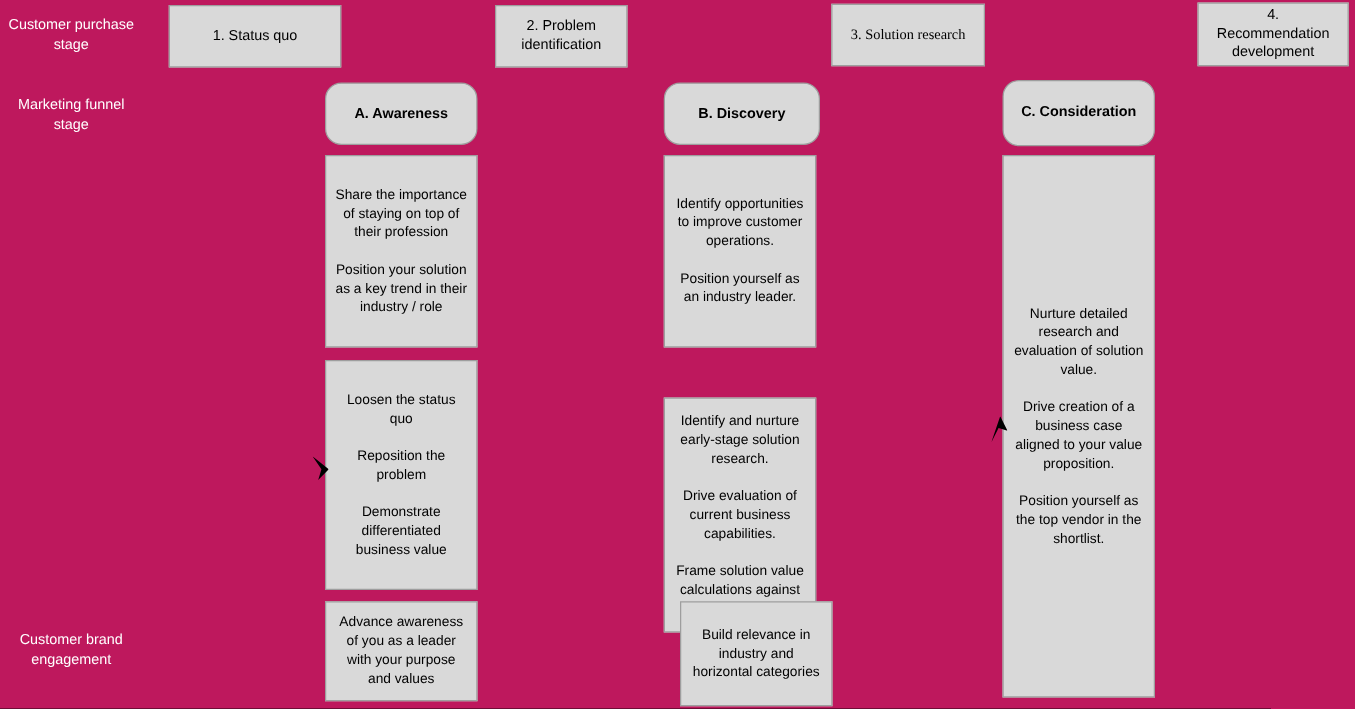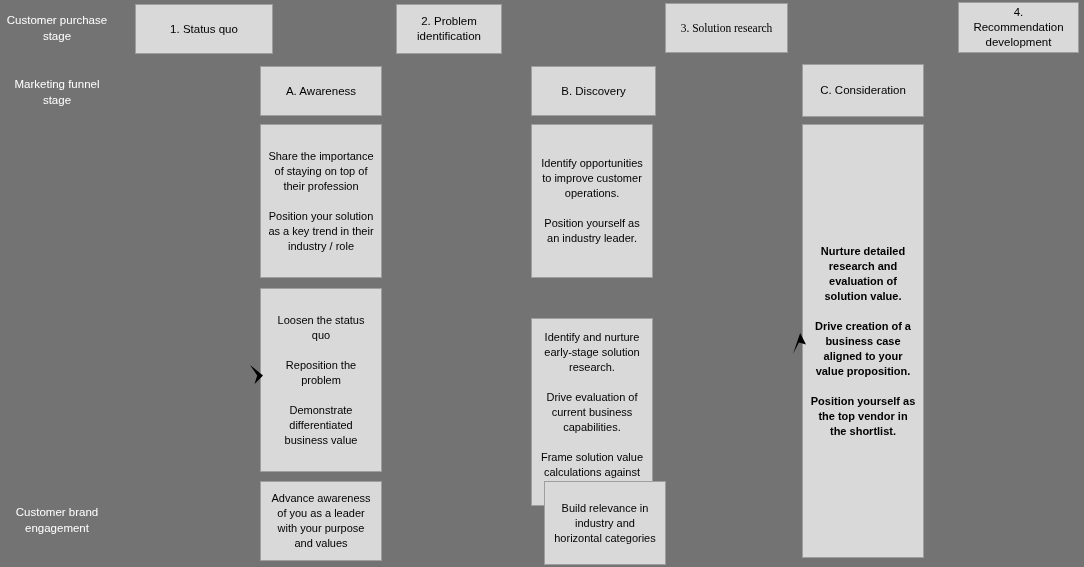--- a/index.html
+++ b/index.html
@@ -1,46 +1,46 @@
 <!DOCTYPE html>
 <html><head>
 <meta charset="utf-8">
 <style>
   html,body{margin:0;padding:0;background:#000;}
   .canvas{
-    position:relative;width:1084px;height:567px;background:#737373;
+    position:relative;width:1084px;height:567px;background:#be185d;
     font-family:"Liberation Sans","DejaVu Sans",sans-serif;overflow:hidden;
   }
   .row-label{
     position:absolute;color:#fff;font-size:11.5px;line-height:16px;
     text-align:center;white-space:pre-line;
   }
   .box{
     position:absolute;background:#d9d9d9;border:1px solid #9e9e9e;
     box-sizing:border-box;color:#000;font-size:11px;line-height:15px;
     display:flex;align-items:center;justify-content:center;
     text-align:center;padding:4px 6px;white-space:pre-line;
   }
   .hdr{font-size:11.5px;}
-  .bold{font-weight:normal;}
+  .bold{font-weight:bold;border-radius:13px;}
   
   #ps1{left:123px;top:4px;width:138px;height:50px;margin-left:12px;}
   #ps2{left:396px;top:4px;width:106px;height:50px;}
   #ps3{left:665px;top:3px;width:123px;height:50px;font-family:Liberation Serif, serif;}
   #ps4{left:958px;top:2px;width:121px;height:51px;}
   
   #fsA{left:260px;top:66px;width:122px;height:50px;}
   #fsB{left:531px;top:66px;width:125px;height:50px;}
   #fsC{left:802px;top:64px;width:122px;height:53px;}
   
   #msA1{left:260px;top:124px;width:122px;height:154px;}
   #msB1{left:531px;top:124px;width:122px;height:154px;}
   #msA2{left:260px;top:288px;width:122px;height:184px;}
   #msB2{left:531px;top:286px;width:122px;height:188px;margin-top:32px;}
-  #msC1{left:802px;top:124px;width:122px;height:434px;font-weight:bold;}
+  #msC1{left:802px;top:124px;width:122px;height:434px;}
   
   #enA{left:260px;top:481px;width:122px;height:80px;}
   #enB{left:544px;top:481px;width:122px;height:84px;}
   
   #lbl-purchase{left:4px;top:12px;width:106px;}
   #lbl-funnel{left:4px;top:76px;width:106px;}
   #lbl-mindset{left:4px;top:276px;width:106px;}
   #lbl-engagement{left:4px;top:504px;width:106px;}
   
   .arrowhead{position:absolute;background:#000;}

